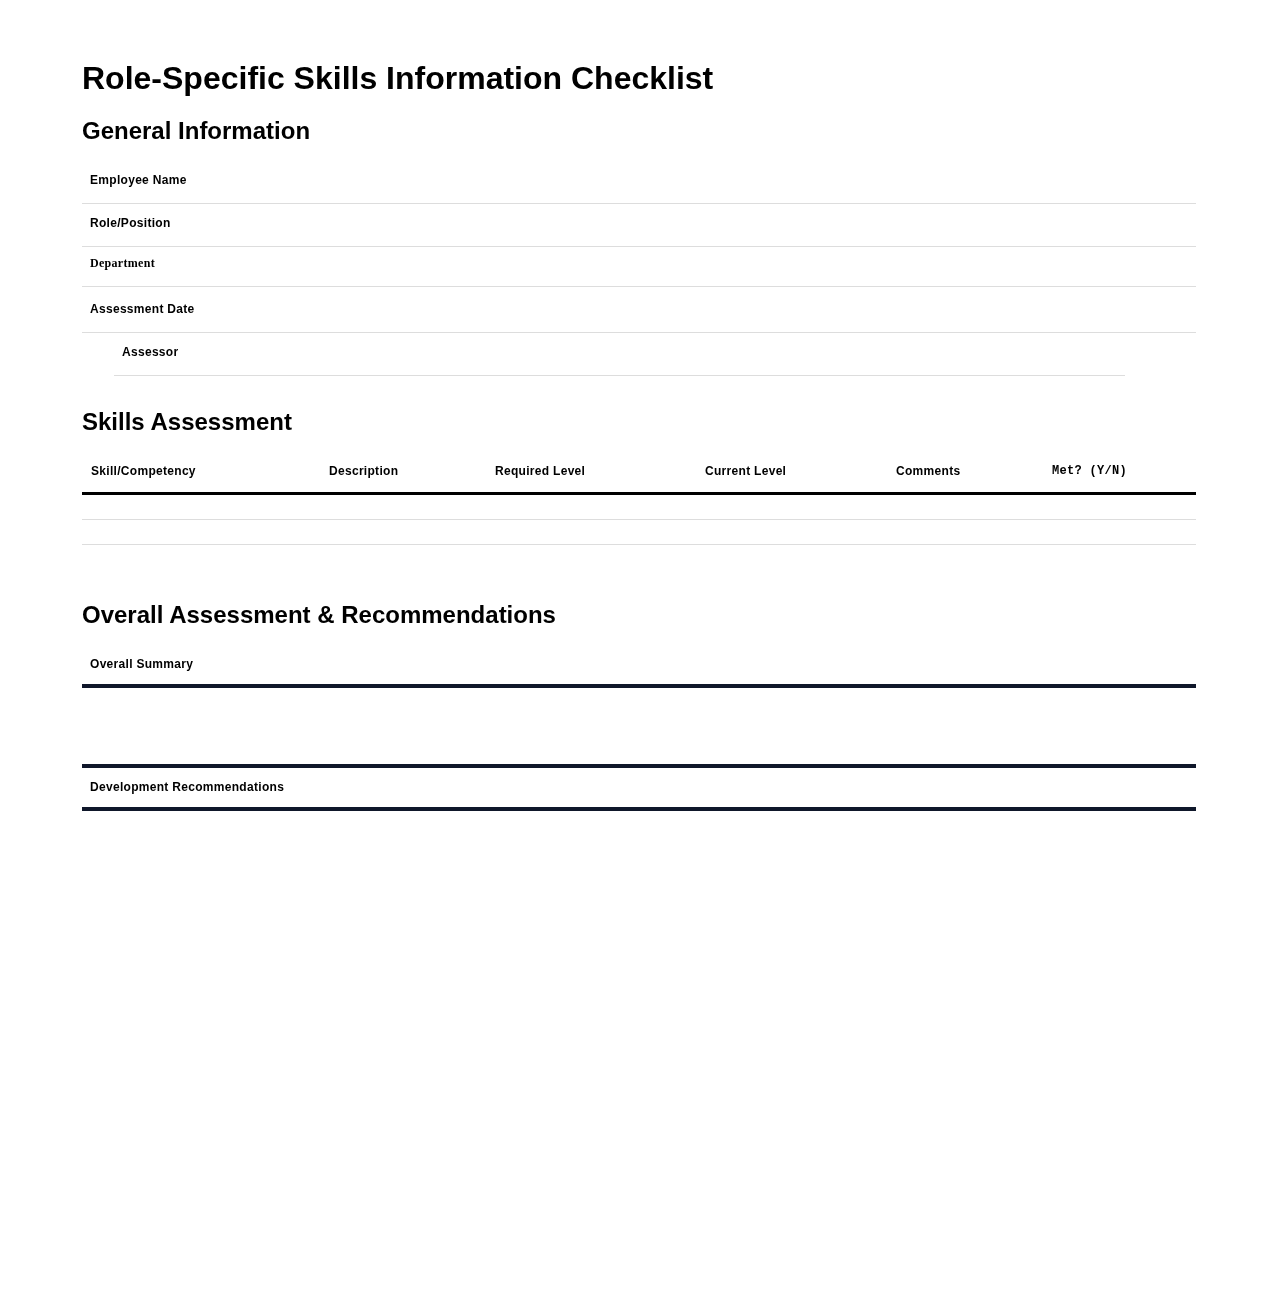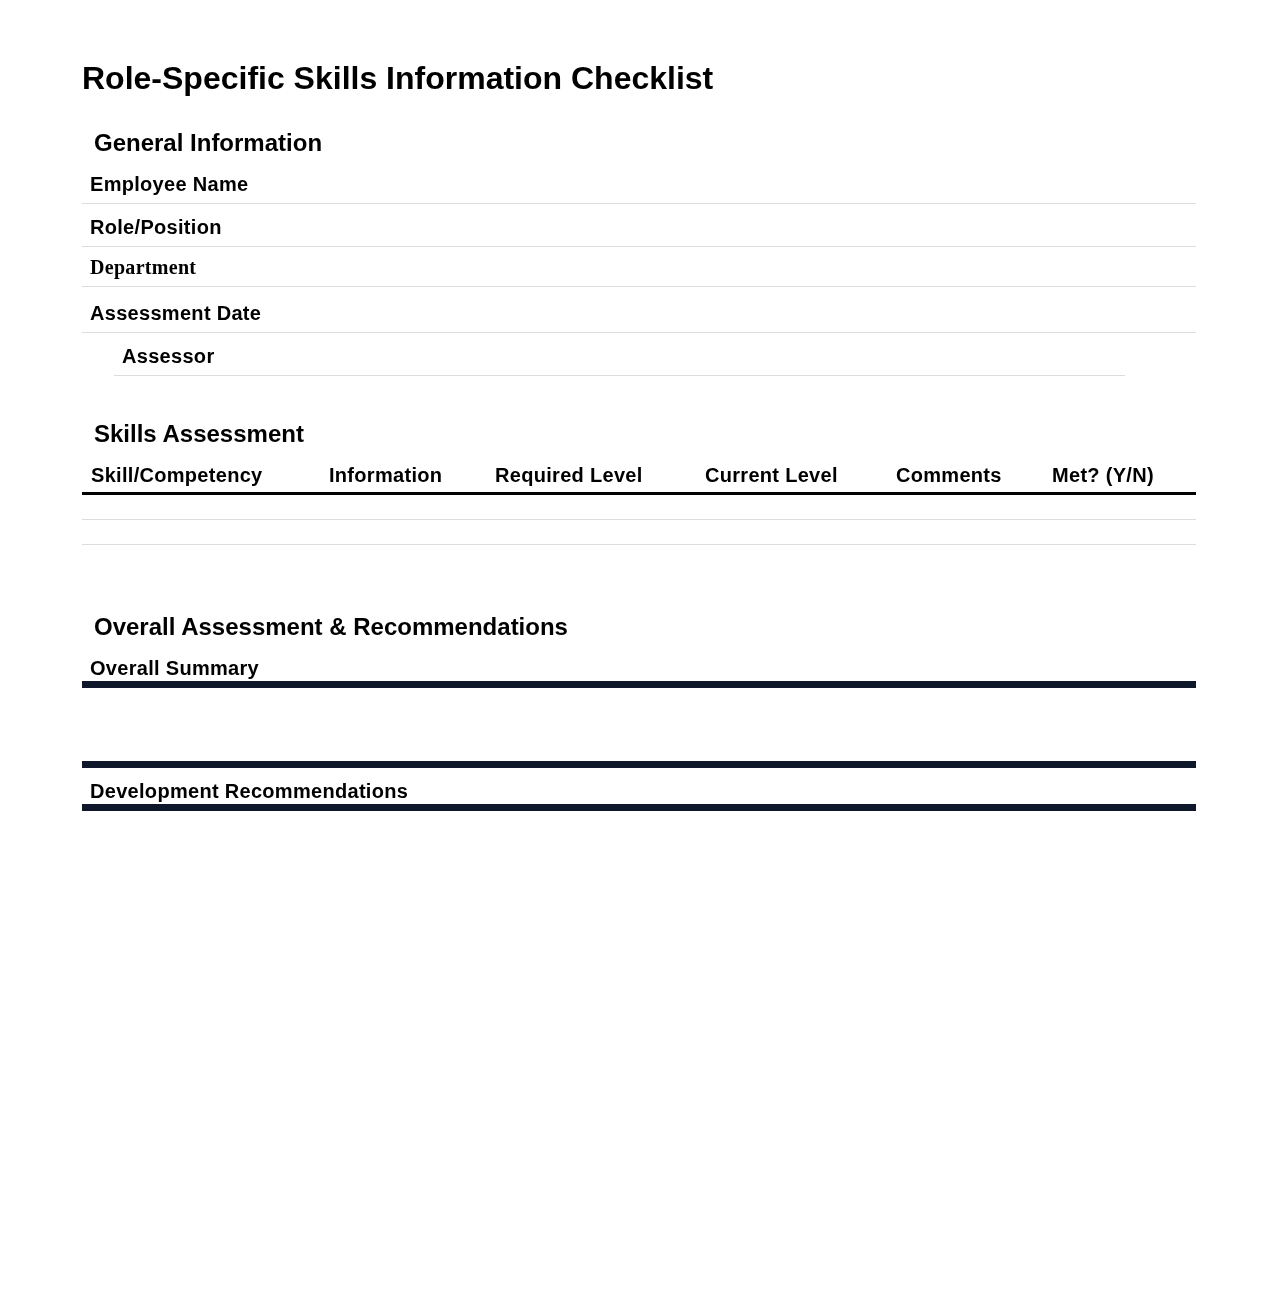--- a/index.html
+++ b/index.html
@@ -1,27 +1,27 @@
 <!DOCTYPE html>
 <html><head>
 <meta charset="utf-8">
 <style>
   html, body { margin:0; padding:0; background:#ffffff; }
   body { width:1278px; height:1300px; font-family:"Liberation Sans", sans-serif; color:#000; position:relative; }
   .page { position:absolute; left:82px; top:0; width:1114px; }
   h1 { position:absolute; left:0; top:60px; margin:0; font-size:32px; font-weight:bold; line-height:36px; white-space:nowrap; }
-  h2 { position:absolute; left:0; margin:12px; font-size:24px; font-weight:bold; line-height:28px; white-space:nowrap; }
-  .label { font-size:20px; font-weight:bold; letter-spacing:0.3px; }
+  h2 { position:absolute; left:0; margin:0; font-size:24px; font-weight:bold; line-height:28px; white-space:nowrap; }
+  .label { font-size:12px; font-weight:bold; letter-spacing:0.3px; }
   .info-row { position:absolute; left:0; width:1114px; height:43px; border-bottom:1px solid #dddddd; box-sizing:border-box; }
   .info-row .label { position:absolute; left:8px; top:12px; }
   .info-row.short { width:1011px;margin-left:32px; }
   .skills-head { position:absolute; left:0; top:452px; width:1114px; height:43px; border-bottom:3px solid #000000; box-sizing:border-box; }
   .skills-head .label { position:absolute; top:12px; }
   .skills-row { position:absolute; left:0; width:1114px; height:25px; border-bottom:1px solid #dddddd; box-sizing:border-box; }
-  .sum-row { position:absolute; left:0; width:1114px; border-bottom:7px solid #0f172a; box-sizing:border-box; }
+  .sum-row { position:absolute; left:0; width:1114px; border-bottom:4px solid #0f172a; box-sizing:border-box; }
   .sum-row .label { position:absolute; left:8px; top:12px; }
 </style>
 </head>
 <body>
 
 <div class="page">
   <h1>Role-Specific Skills Information Checklist</h1>
 
   <h2 style="top:117px;">General Information</h2>
 
@@ -38,25 +38,25 @@
     <span class="label">Assessment Date</span>
   </div>
   <div class="info-row short" style="top:333px;">
     <span class="label">Assessor</span>
   </div>
 
   <h2 style="top:408px;">Skills Assessment</h2>
 
   <div class="skills-head">
     <span class="label" style="left:9px;">Skill/Competency</span>
-    <span class="label" style="left:247px;">Information</span>
+    <span class="label" style="left:247px;">Description</span>
     <span class="label" style="left:413px;">Required Level</span>
     <span class="label" style="left:623px;">Current Level</span>
     <span class="label" style="left:814px;">Comments</span>
-    <span class="label" style="left:970px;">Met? (Y/N)</span>
+    <span class="label" style="left:970px;font-family:Liberation Mono, monospace;">Met? (Y/N)</span>
   </div>
   <div class="skills-row" style="top:495px;"></div>
   <div class="skills-row" style="top:520px;"></div>
 
   <h2 style="top:601px;">Overall Assessment &amp; Recommendations</h2>
 
   <div class="sum-row" style="top:645px; height:43px;">
     <span class="label">Overall Summary</span>
   </div>
   <div class="sum-row" style="top:688px; height:80px;"></div>

